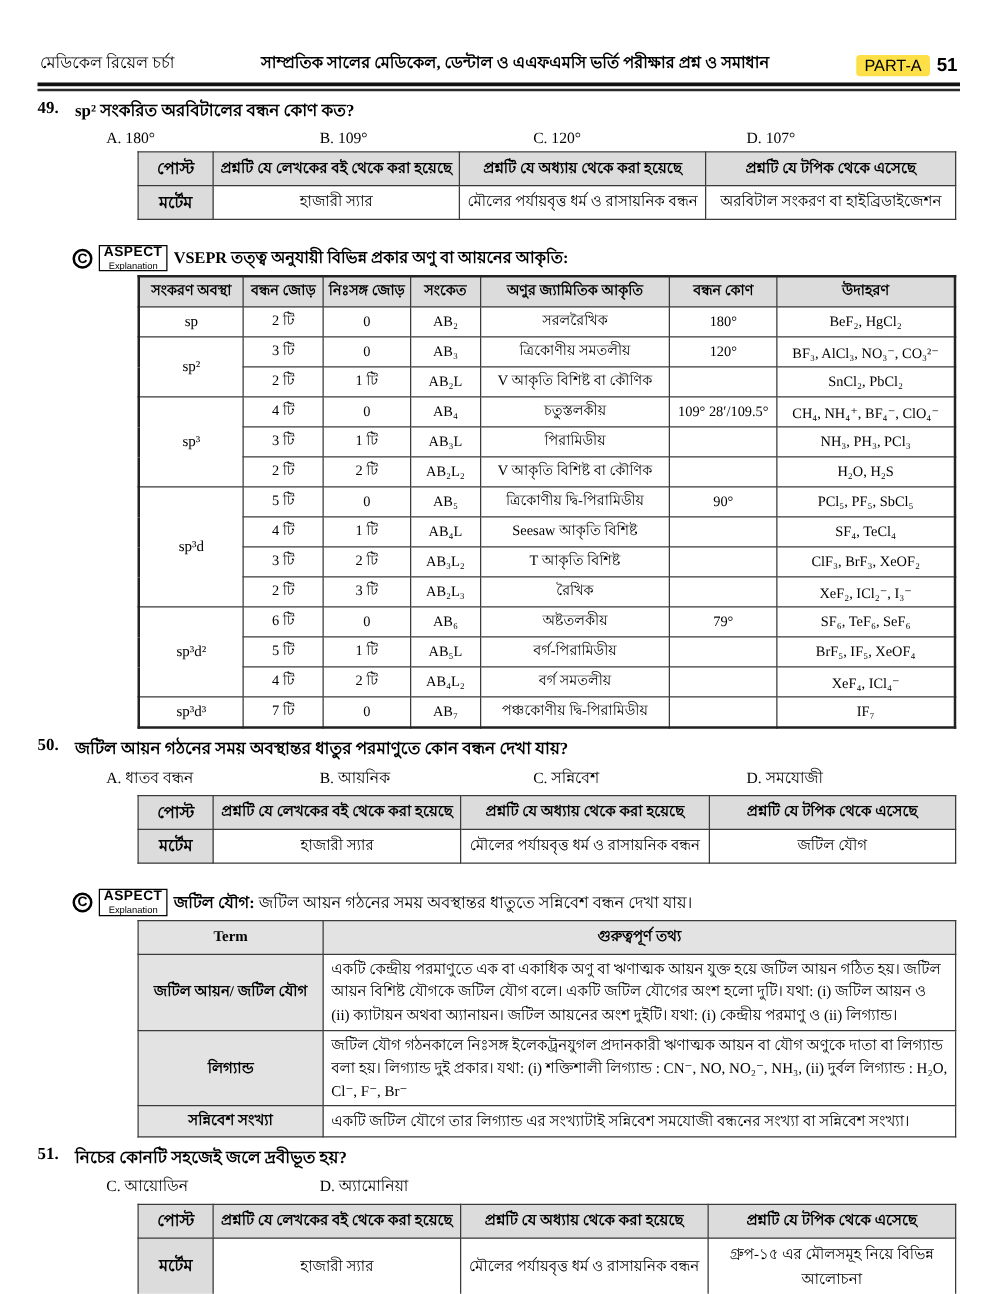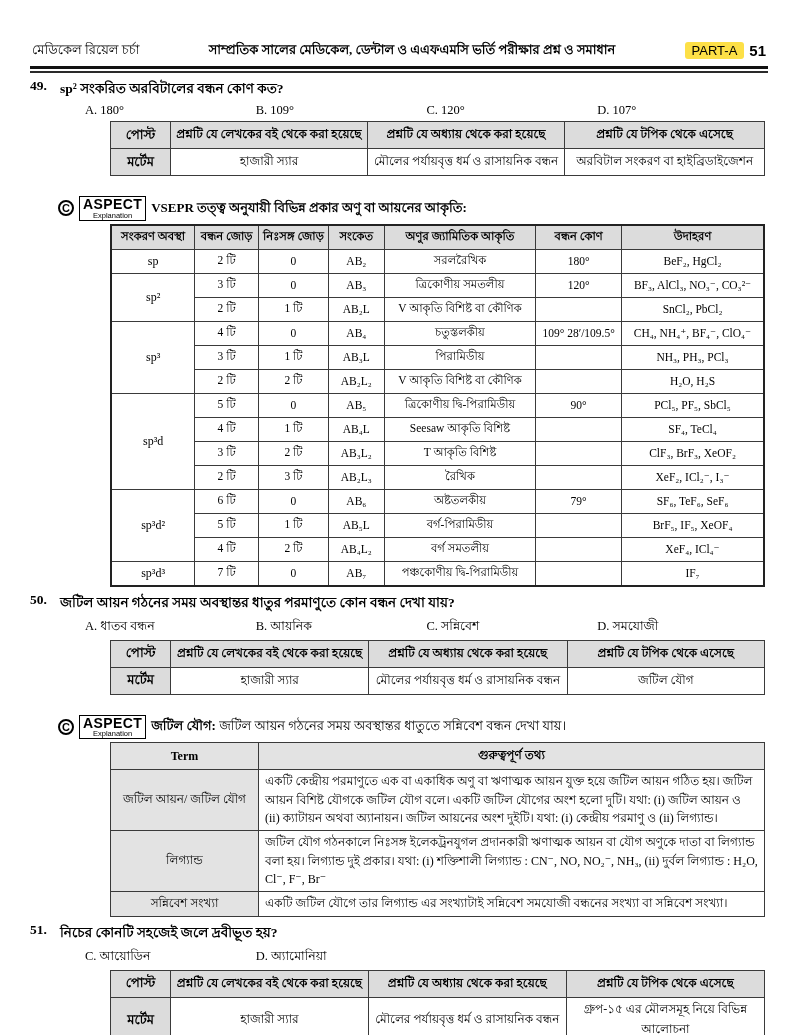--- a/index.html
+++ b/index.html
@@ -5,21 +5,21 @@
   * { box-sizing: border-box; }
   html,body { margin:0; padding:0; background:#fff; }
   body {
     width:800px; height:1035px;
     font-family:"Liberation Serif","DejaVu Serif",serif;
     color:#000; font-size:12px; overflow:hidden;
   }
   .page { width:800px; height:1035px; padding:38px 32px 0 30px; position:relative; }
 
   
-  .page-header { display:flex; align-items:center; justify-content:space-between; padding:2px 2px 5px 2px;gap:36px; }
+  .page-header { display:flex; align-items:flex-end; justify-content:space-between; padding:2px 2px 5px 2px;gap:36px; }
   .hdr-left  { font-size:13px; white-space:nowrap; }
   .hdr-center{ flex:1; text-align:center; font-size:13px; font-weight:bold; padding:0 10px; }
   .hdr-right { display:flex; align-items:center; gap:5px; white-space:nowrap; }
   .part-badge{ background:#fde047; border-radius:3px; padding:1px 7px; font-family:"Liberation Sans",sans-serif; font-size:13px; }
   .page-num  { font-family:"Liberation Sans",sans-serif; font-weight:bold; font-size:15px; }
   .double-rule { height:7px; border-top:3.5px solid #111; border-bottom:2px solid #2a2a2a; margin-bottom:4px; }
 
   
   .q-line { font-weight:bold; font-size:13.5px; margin:5px 0 2px 0; display:flex; gap:8px; }
   .q-num  { min-width:22px; }
@@ -34,36 +34,36 @@
   .pm-table td.pm-label { width:62px; font-weight:bold; background:#dcdcdc; font-size:13px; }
   .pm-table td.c1 { width:210px; } .pm-table td.c2 { width:210px; } .pm-table td.c3 { width:210px;font-family:Liberation Serif, serif; }
 
   
   .aspect-line { display:flex; align-items:center; gap:5px; margin:3px 0 3px 28px; }
   .letter-badge { width:16px; height:16px; border-radius:50%; border:2.6px solid #000;
     display:flex; align-items:center; justify-content:center;
     font-weight:bold; font-size:11px; font-family:"Liberation Sans",sans-serif; background:#fff; flex:0 0 auto; }
   .aspect-box { border:1.6px solid #000; padding:0 3px; text-align:center; line-height:1.05;
     font-family:"Liberation Sans",sans-serif; background:#fff; flex:0 0 auto; }
-  .aspect-box .top { font-weight:bold; font-size:14px; letter-spacing:.4px; display:block;text-align:right; }
+  .aspect-box .top { font-weight:bold; font-size:11px; letter-spacing:.4px; display:block;text-align:right; }
   .aspect-box .bot { font-size:7.5px; display:block; }
   .aspect-title { font-size:13px; }
   .aspect-title b { font-weight:bold; }
 
   
   .vsepr-table { width:655px; margin:2px 0 4px 80px; border:2px solid #222; }
   .vsepr-table th, .vsepr-table td { border:1px solid #3a3a3a; text-align:center; padding:2px 3px; font-size:11.5px; }
   .vsepr-table th { background:#dcdcdc; font-weight:bold; font-size:11.5px; }
   .vsepr-table td.hyb { font-size:12px; }
 
   
   .term-table { width:655px; margin:2px 0 4px 80px; border:1.8px solid #222; }
   .term-table th, .term-table td { border:1px solid #3a3a3a; padding:2px 6px; font-size:12px; }
   .term-table th { background:#e3e3e3; font-weight:bold; text-align:center; padding:3px 4px; }
-  .term-table td.term-label { width:148px; background:#e3e3e3; font-weight:normal; text-align:center; }
+  .term-table td.term-label { width:148px; background:#e3e3e3; font-weight:bold; text-align:center; }
   .term-table td.term-info { line-height:1.55; }
 
   
   .g15-table { width:655px; margin:2px 0 0 80px; border:1.8px solid #222; }
   .g15-table td { border:1px solid #3a3a3a; padding:2px 6px; font-size:12px; vertical-align:middle; }
   .g15-table td.g15-label { width:110px; background:#e0e0e0; font-weight:bold; text-align:center; padding:2px 2px; }
   .g15-table td.g15-text { white-space:pre-line; line-height:1.6; }
 </style>
 </head>
 <body>

